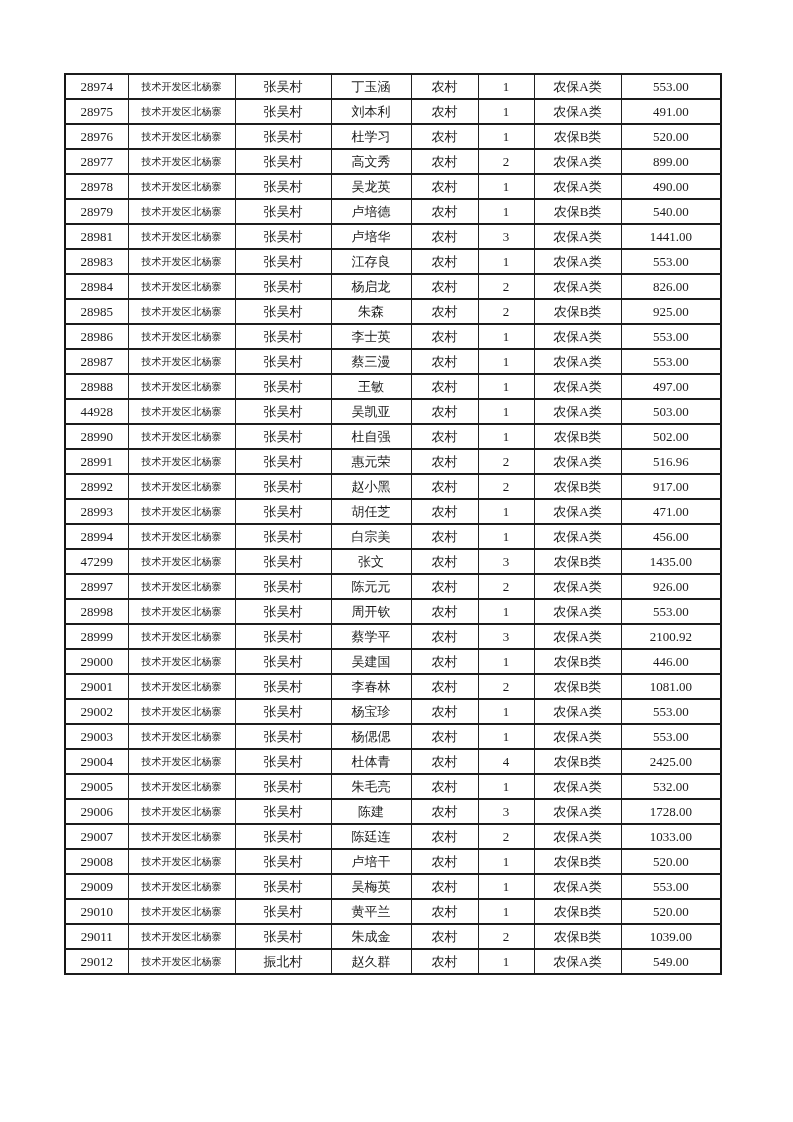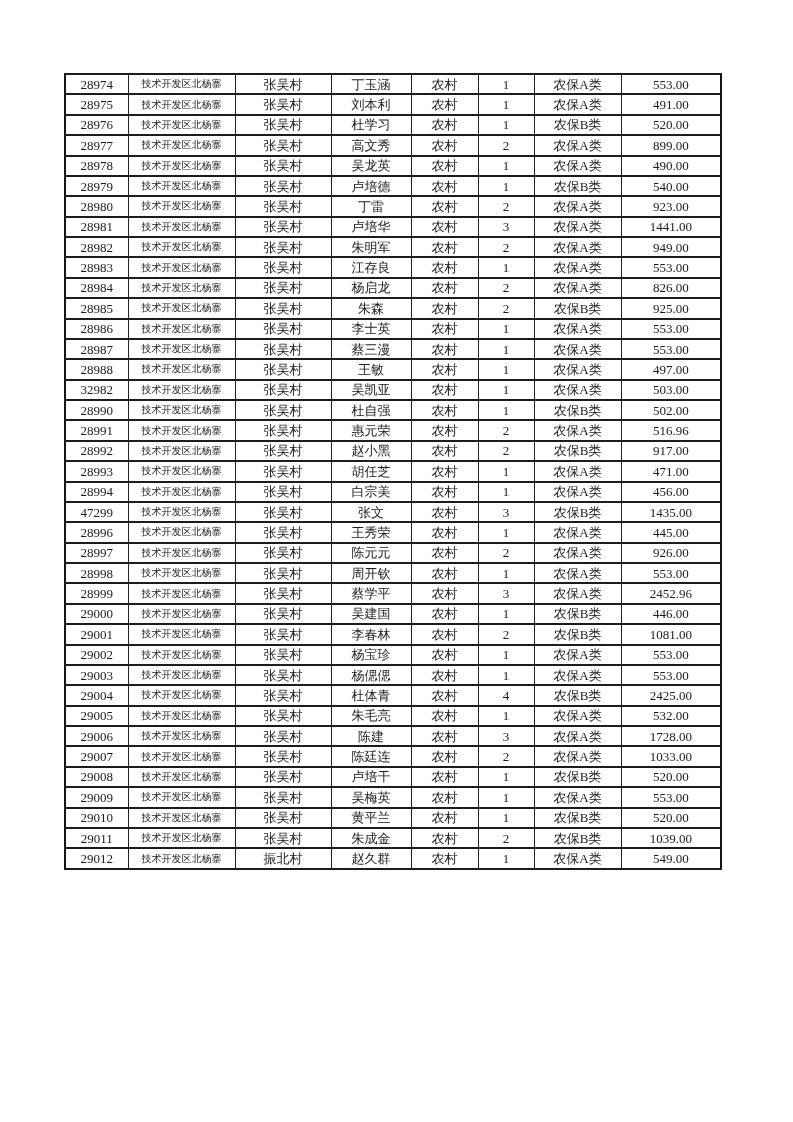--- a/index.html
+++ b/index.html
@@ -13,21 +13,21 @@
     height: 1122px;
     background: #ffffff;
     overflow: hidden;
     font-family: "Liberation Serif", "DejaVu Serif", serif;
   }
   table.payment-table {
     position: absolute;
     left: 64px;
     top: 73px;
     width: 656px;
-    height: 797px;
+    height: 902px;
     border-collapse: collapse;
     table-layout: fixed;
     border: 2px solid #161616;
   }
   table.payment-table td {
     border-top: 2px solid #1c1c1c;
     border-bottom: 2px solid #1c1c1c;
     border-left: 1px solid #222222;
     border-right: 1px solid #222222;
     padding: 0;
@@ -121,50 +121,30 @@
           <td class="col-id">28979</td>
           <td class="col-district">技术开发区北杨寨</td>
           <td class="col-village">张吴村</td>
           <td class="col-name">卢培德</td>
           <td class="col-type">农村</td>
           <td class="col-count">1</td>
           <td class="col-category">农保B类</td>
           <td class="col-amount">540.00</td>
         </tr>
         <tr>
-          <td class="col-id">28980</td>
-          <td class="col-district">技术开发区北杨寨</td>
-          <td class="col-village">张吴村</td>
-          <td class="col-name">丁雷</td>
-          <td class="col-type">农村</td>
-          <td class="col-count">2</td>
-          <td class="col-category">农保A类</td>
-          <td class="col-amount">923.00</td>
-        </tr>
-        <tr>
           <td class="col-id">28981</td>
           <td class="col-district">技术开发区北杨寨</td>
           <td class="col-village">张吴村</td>
           <td class="col-name">卢培华</td>
           <td class="col-type">农村</td>
           <td class="col-count">3</td>
           <td class="col-category">农保A类</td>
           <td class="col-amount">1441.00</td>
         </tr>
         <tr>
-          <td class="col-id">28982</td>
-          <td class="col-district">技术开发区北杨寨</td>
-          <td class="col-village">张吴村</td>
-          <td class="col-name">朱明军</td>
-          <td class="col-type">农村</td>
-          <td class="col-count">2</td>
-          <td class="col-category">农保A类</td>
-          <td class="col-amount">949.00</td>
-        </tr>
-        <tr>
           <td class="col-id">28983</td>
           <td class="col-district">技术开发区北杨寨</td>
           <td class="col-village">张吴村</td>
           <td class="col-name">江存良</td>
           <td class="col-type">农村</td>
           <td class="col-count">1</td>
           <td class="col-category">农保A类</td>
           <td class="col-amount">553.00</td>
         </tr>
         <tr>
@@ -211,21 +191,21 @@
           <td class="col-id">28988</td>
           <td class="col-district">技术开发区北杨寨</td>
           <td class="col-village">张吴村</td>
           <td class="col-name">王敏</td>
           <td class="col-type">农村</td>
           <td class="col-count">1</td>
           <td class="col-category">农保A类</td>
           <td class="col-amount">497.00</td>
         </tr>
         <tr>
-          <td class="col-id">32982</td>
+          <td class="col-id">44928</td>
           <td class="col-district">技术开发区北杨寨</td>
           <td class="col-village">张吴村</td>
           <td class="col-name">吴凯亚</td>
           <td class="col-type">农村</td>
           <td class="col-count">1</td>
           <td class="col-category">农保A类</td>
           <td class="col-amount">503.00</td>
         </tr>
         <tr>
           <td class="col-id">28990</td>
@@ -281,30 +261,20 @@
           <td class="col-id">47299</td>
           <td class="col-district">技术开发区北杨寨</td>
           <td class="col-village">张吴村</td>
           <td class="col-name">张文</td>
           <td class="col-type">农村</td>
           <td class="col-count">3</td>
           <td class="col-category">农保B类</td>
           <td class="col-amount">1435.00</td>
         </tr>
         <tr>
-          <td class="col-id">28996</td>
-          <td class="col-district">技术开发区北杨寨</td>
-          <td class="col-village">张吴村</td>
-          <td class="col-name">王秀荣</td>
-          <td class="col-type">农村</td>
-          <td class="col-count">1</td>
-          <td class="col-category">农保A类</td>
-          <td class="col-amount">445.00</td>
-        </tr>
-        <tr>
           <td class="col-id">28997</td>
           <td class="col-district">技术开发区北杨寨</td>
           <td class="col-village">张吴村</td>
           <td class="col-name">陈元元</td>
           <td class="col-type">农村</td>
           <td class="col-count">2</td>
           <td class="col-category">农保A类</td>
           <td class="col-amount">926.00</td>
         </tr>
         <tr>
@@ -318,21 +288,21 @@
           <td class="col-amount">553.00</td>
         </tr>
         <tr>
           <td class="col-id">28999</td>
           <td class="col-district">技术开发区北杨寨</td>
           <td class="col-village">张吴村</td>
           <td class="col-name">蔡学平</td>
           <td class="col-type">农村</td>
           <td class="col-count">3</td>
           <td class="col-category">农保A类</td>
-          <td class="col-amount">2452.96</td>
+          <td class="col-amount">2100.92</td>
         </tr>
         <tr>
           <td class="col-id">29000</td>
           <td class="col-district">技术开发区北杨寨</td>
           <td class="col-village">张吴村</td>
           <td class="col-name">吴建国</td>
           <td class="col-type">农村</td>
           <td class="col-count">1</td>
           <td class="col-category">农保B类</td>
           <td class="col-amount">446.00</td>

